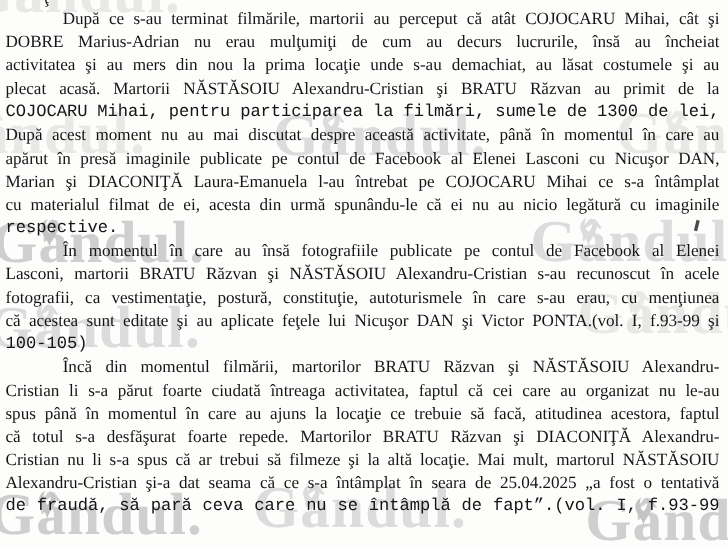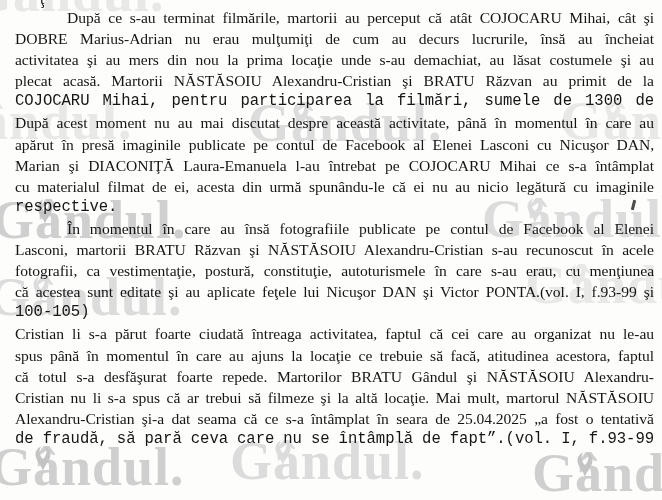--- a/index.html
+++ b/index.html
@@ -38,21 +38,21 @@
     position: absolute;
     left: 42px;
     top: -12px;
     color: inherit;
   }
   .wm.strong .orn { color: #c4c4c4; }
 
   
   .doc {
     position: absolute;
-    left: 15px;
+    left: 5px;
     right: 8px;
     top: 7px;
     z-index: 1;
     font-size: 15.6px;
     line-height: 21.1px;
     color: #151515;
     letter-spacing: -0.05px;
     word-spacing: -0.8px;
   }
   .para { margin: 0; padding: 0; }
@@ -147,22 +147,23 @@
 
     <div class="para">
       <div class="line indent">În momentul în care au însă fotografiile publicate pe contul de Facebook al Elenei</div>
       <div class="line">Lasconi, martorii BRATU Răzvan şi NĂSTĂSOIU Alexandru-Cristian s-au recunoscut în acele</div>
       <div class="line">fotografii, ca vestimentaţie, postură, constituţie, autoturismele în care s-au erau, cu menţiunea</div>
       <div class="line">că acestea sunt editate şi au aplicate feţele lui Nicuşor DAN şi Victor PONTA.(vol. I, f.93-99 şi</div>
       <div class="line last">100-105)</div>
     </div>
 
     <div class="para">
+      <div class="line indent">Încă din momentul filmării, martorilor BRATU Răzvan şi NĂSTĂSOIU Alexandru-</div>
       <div class="line">Cristian li s-a părut foarte ciudată întreaga activitatea, faptul că cei care au organizat nu le-au</div>
       <div class="line">spus până în momentul în care au ajuns la locaţie ce trebuie să facă, atitudinea acestora, faptul</div>
-      <div class="line">că totul s-a desfăşurat foarte repede. Martorilor BRATU Gândul şi NĂSTĂSOIU Alexandru-</div>
+      <div class="line">că totul s-a desfăşurat foarte repede. Martorilor BRATU Răzvan şi DIACONIŢĂ Alexandru-</div>
       <div class="line">Cristian nu li s-a spus că ar trebui să filmeze şi la altă locaţie. Mai mult, martorul NĂSTĂSOIU</div>
       <div class="line">Alexandru-Cristian şi-a dat seama că ce s-a întâmplat în seara de 25.04.2025 „a fost o tentativă</div>
       <div class="line last">de fraudă, să pară ceva care nu se întâmplă de fapt”.(vol. I, f.93-99 şi 100-105</div>
     </div>
 
   </div>
 </div>
 
 </body></html>

